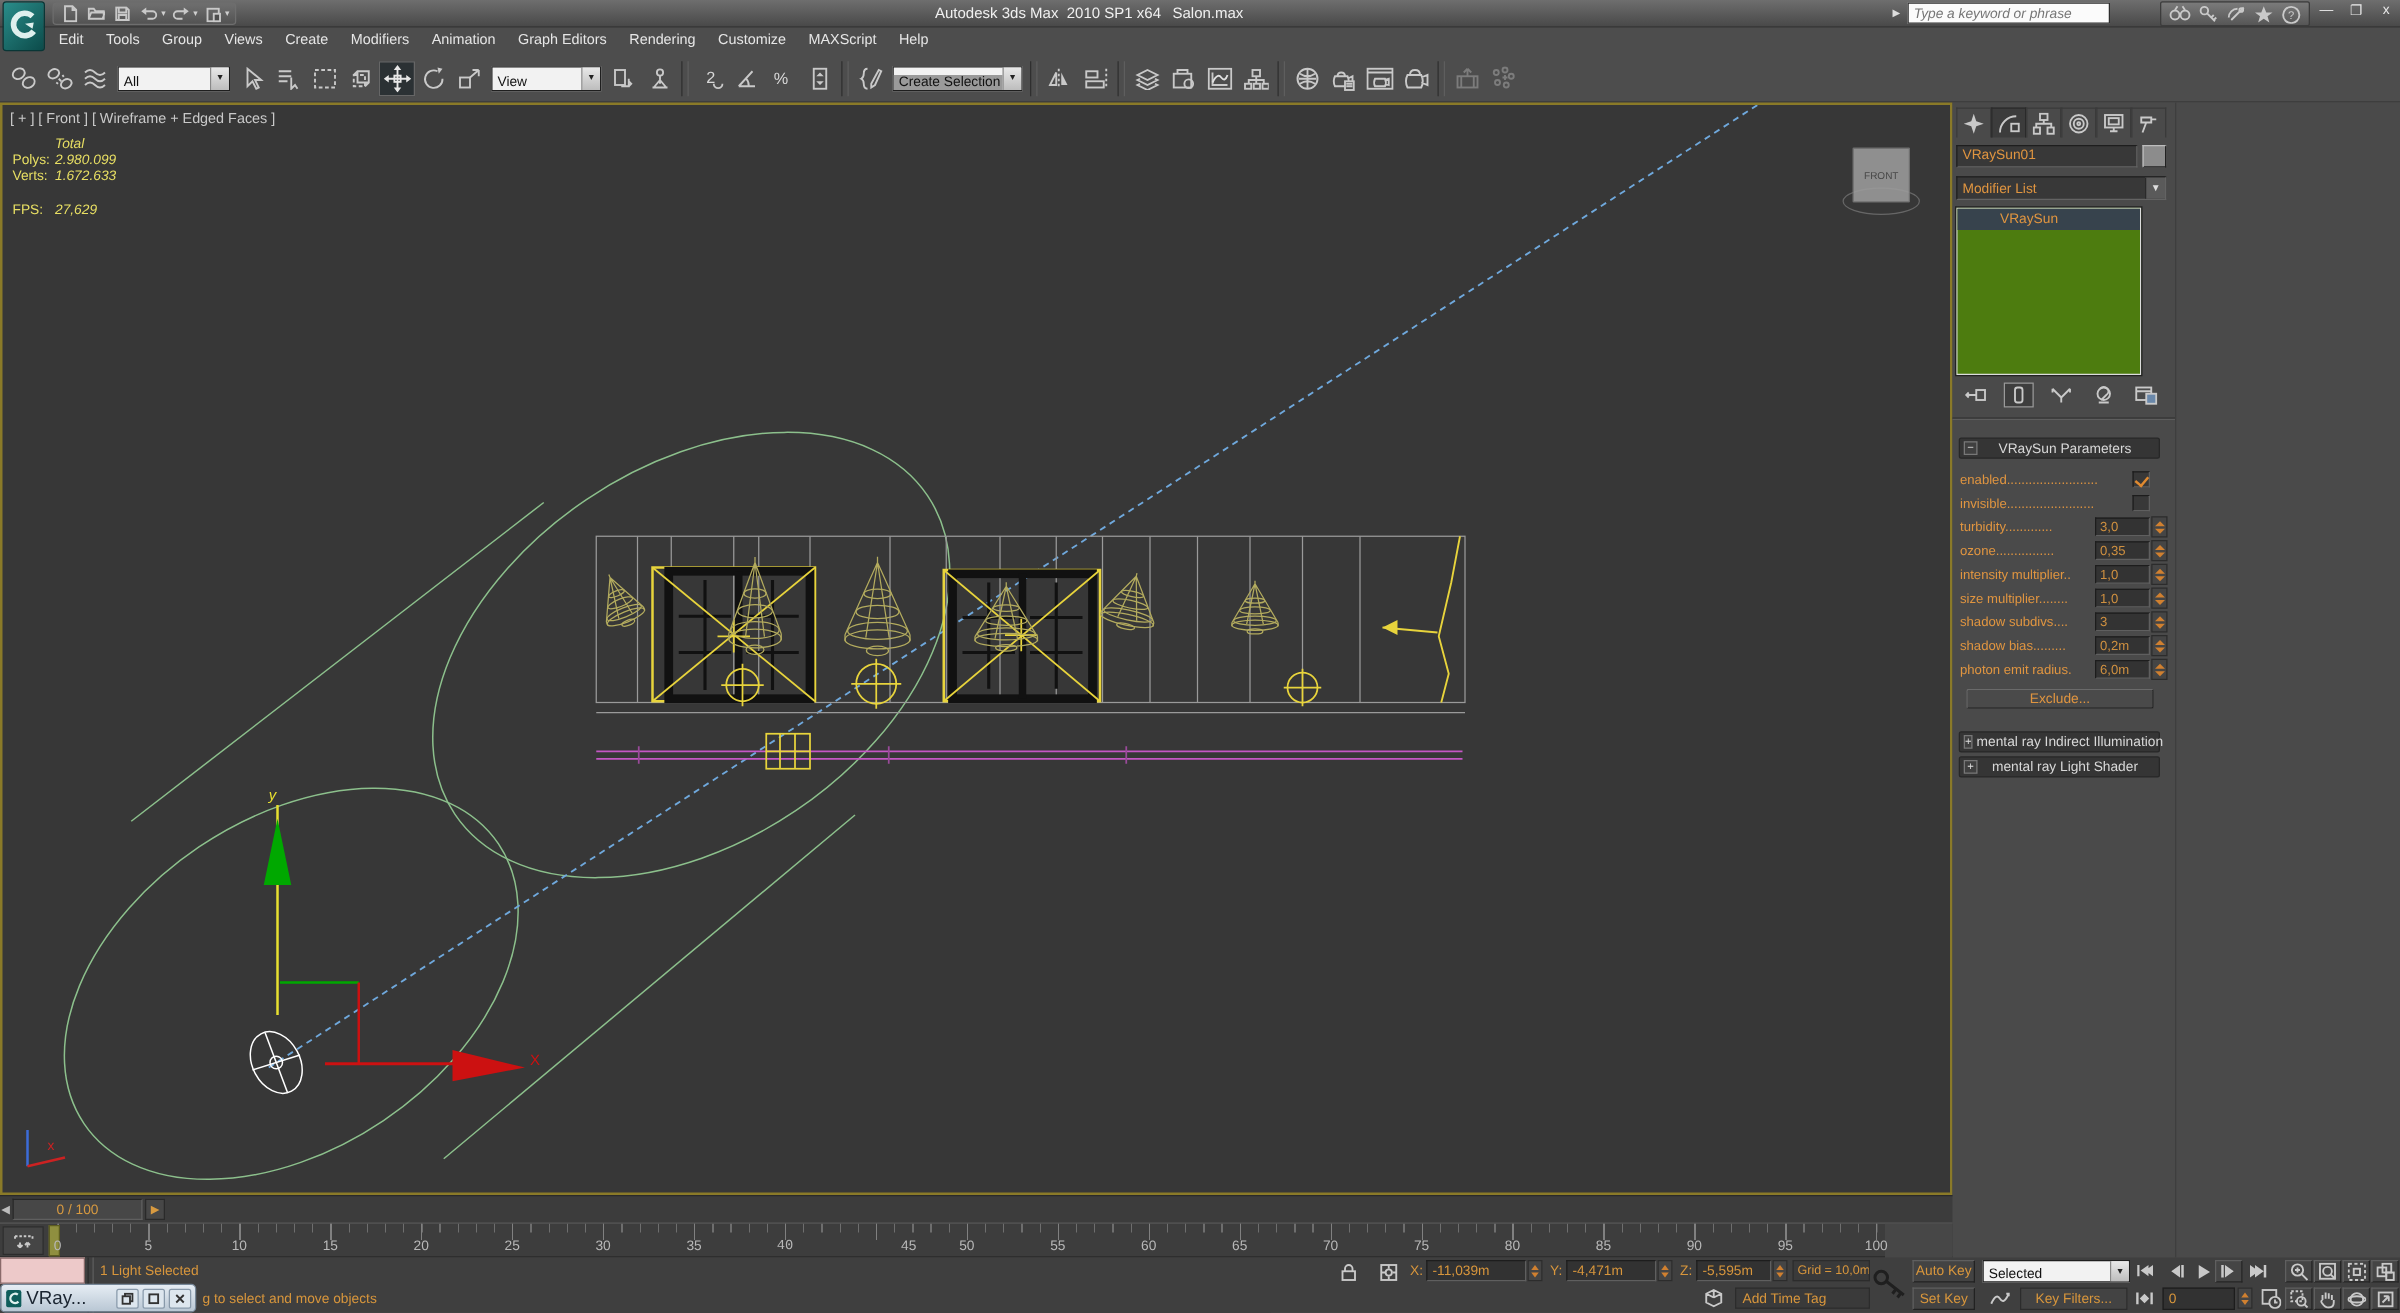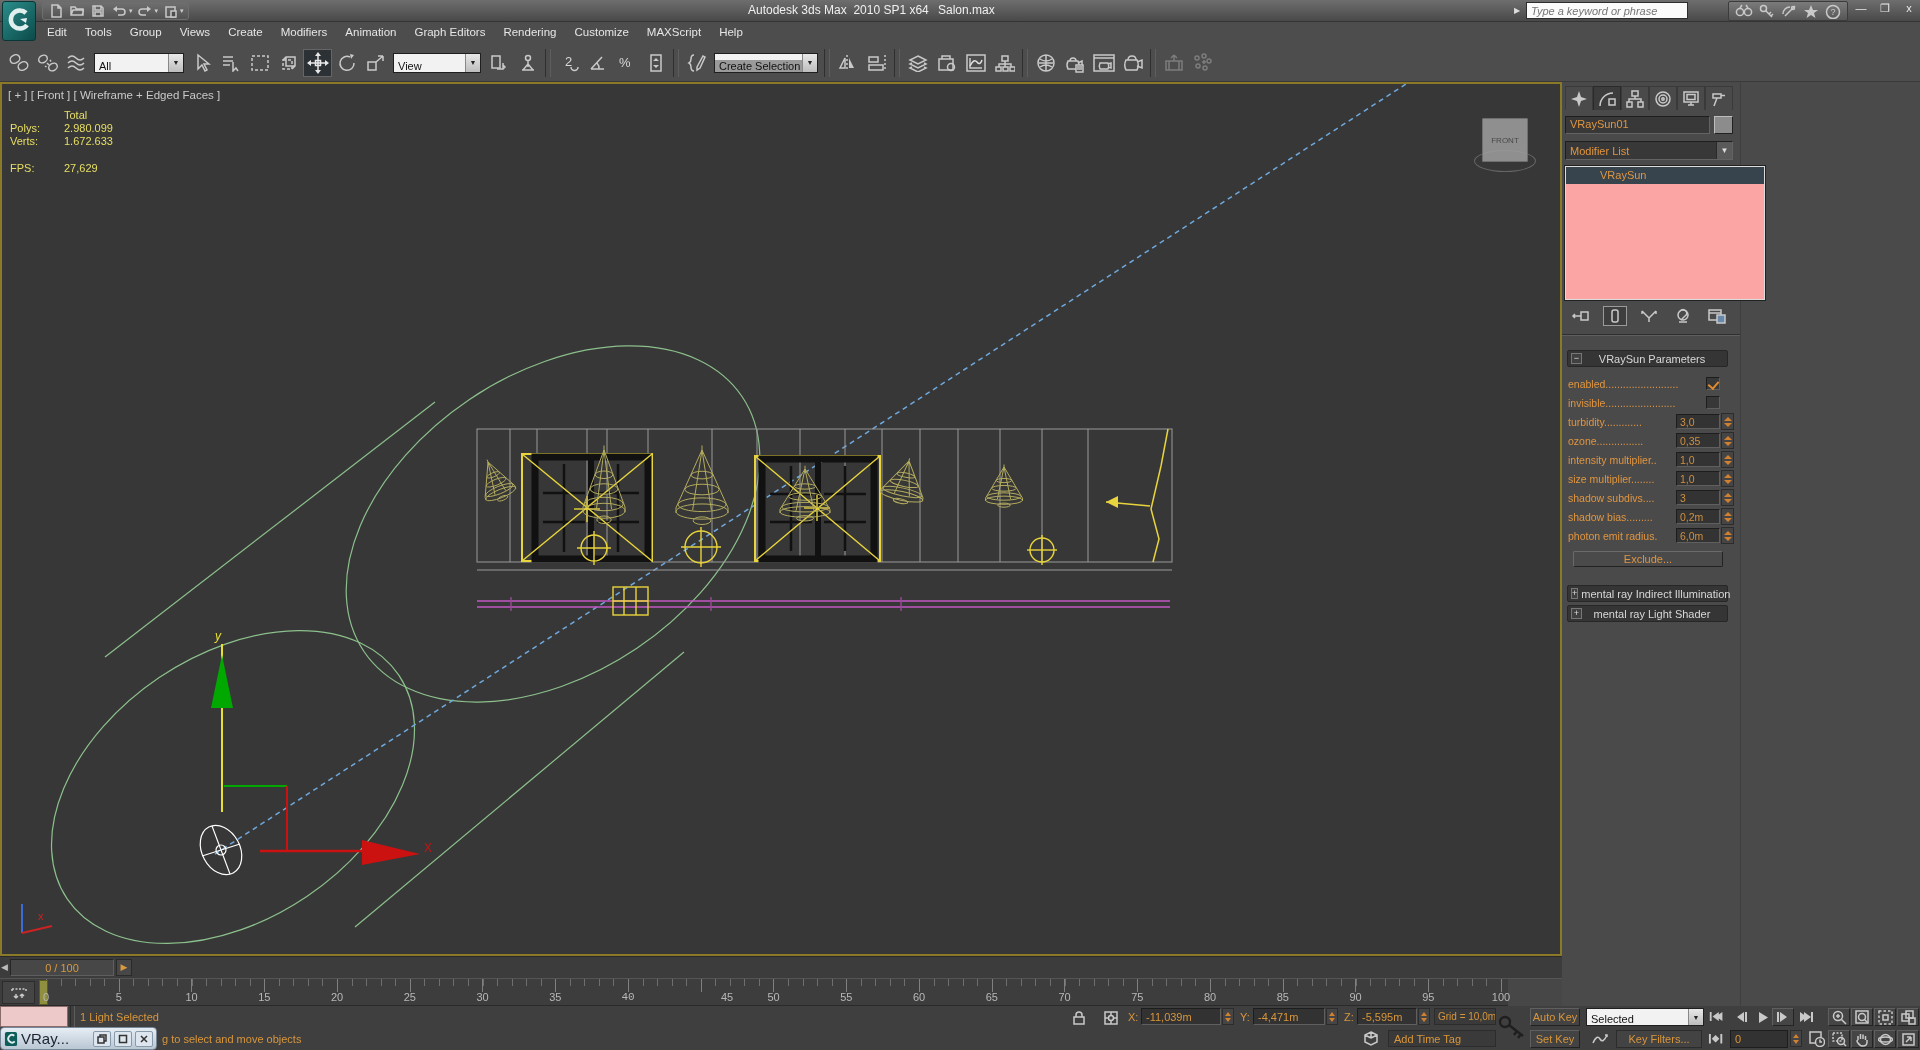--- a/index.html
+++ b/index.html
@@ -43,21 +43,21 @@
   .combo.graysel .ctext{background:#9a9a9a;}
   svg.ic{stroke:#c9c9c9;fill:none;stroke-width:1.5;}
   svg.ic .f{fill:#c9c9c9;stroke:none;}
   
   #viewport{position:absolute;left:0;top:82px;width:1562px;height:874px;background:#373737;
     border:2px solid #8a7a28;}
   #vplabel{position:absolute;left:6px;top:5px;color:#c9c9c9;font-size:11.5px;}
   #stats{position:absolute;left:8px;top:25px;color:#e8df63;font-size:11px;line-height:13px;}
   #stats .srow{display:flex;}
   #stats .sl{width:34px;text-align:left;}
-  #stats .sv{margin-left:20px;}
+  #stats .sv{margin-left:0;font-style:italic;}
   #viewcube{position:absolute;right:32px;top:34px;width:46px;height:44px;background:#9c9c9c;opacity:.88;
     border-radius:1px;border:1px solid #777;display:flex;align-items:center;justify-content:center;
     font-size:8px;color:#4a4a4a;}
   #vcring{position:absolute;right:24px;top:66px;width:62px;height:22px;border:1px solid #8e8e8e;
     border-radius:50%;opacity:.55;}
   
   #panel{position:absolute;left:1562px;top:82px;width:358px;height:924px;background:#4a4a4a;font-size:11px;}
   #panelline{position:absolute;left:178px;top:0;width:1px;height:924px;background:#3e3e3e;}
   .ptabs{position:absolute;left:3px;top:4px;display:flex;}
   .ptab{width:28px;height:24px;display:flex;align-items:center;justify-content:center;
@@ -65,21 +65,21 @@
   .ptab.active{background:#3c3c3c;border-color:#2a2a2a;}
   .sunk{background:#383838;border-top:1px solid #1e1e1e;border-left:1px solid #1e1e1e;
     border-bottom:1px solid #636363;border-right:1px solid #636363;}
   #objname{position:absolute;left:3px;top:34px;width:145px;height:18px;color:#e09540;padding:1px 4px;font-size:11px;}
   #colorswatch{position:absolute;left:152px;top:34px;width:19px;height:18px;background:#8c8c8c;
     border-top:1px solid #bdbdbd;border-left:1px solid #bdbdbd;border-bottom:1px solid #222;border-right:1px solid #222;}
   #modlist{position:absolute;left:3px;top:59px;width:168px;height:19px;color:#e09540;display:flex;align-items:center;}
   #modlist .mtext{flex:1;padding:0 4px;}
   #modlist .marr{width:16px;height:17px;background:#5a5a5a;border-left:1px solid #2a2a2a;color:#ddd;
     font-size:8px;display:flex;align-items:center;justify-content:center;}
-  #stack{position:absolute;left:3px;top:84px;width:200px;height:134px;background:#fca5a5;
+  #stack{position:absolute;left:3px;top:84px;width:148px;height:134px;background:#4d7c0f;
     border:1px solid #dcdcdc;outline:1px solid #222;}
   .stackrow{height:17px;background:#37434d;color:#e09540;padding:2px 4px 0 34px;font-size:11px;}
   #stackbar{position:absolute;left:3px;top:222px;width:168px;height:24px;display:flex;align-items:center;
     justify-content:space-between;padding:0 4px;}
   .sbi{width:24px;height:20px;display:flex;align-items:center;justify-content:center;}
   .sbi.boxed{border:1px solid #9a9a9a;background:#3e3e3e;}
   #pdivider{position:absolute;left:0;top:252px;width:178px;height:2px;border-top:1px solid #2f2f2f;border-bottom:1px solid #5e5e5e;}
   .rollout{position:absolute;left:5px;width:161px;height:17px;background:#353535;border:1px solid #272727;
     border-radius:2px;color:#d8d8d8;display:flex;align-items:center;font-size:11px;}
   .rollout .pm{width:11px;height:11px;margin:0 3px;border:1px solid #777;background:#404040;color:#ddd;

